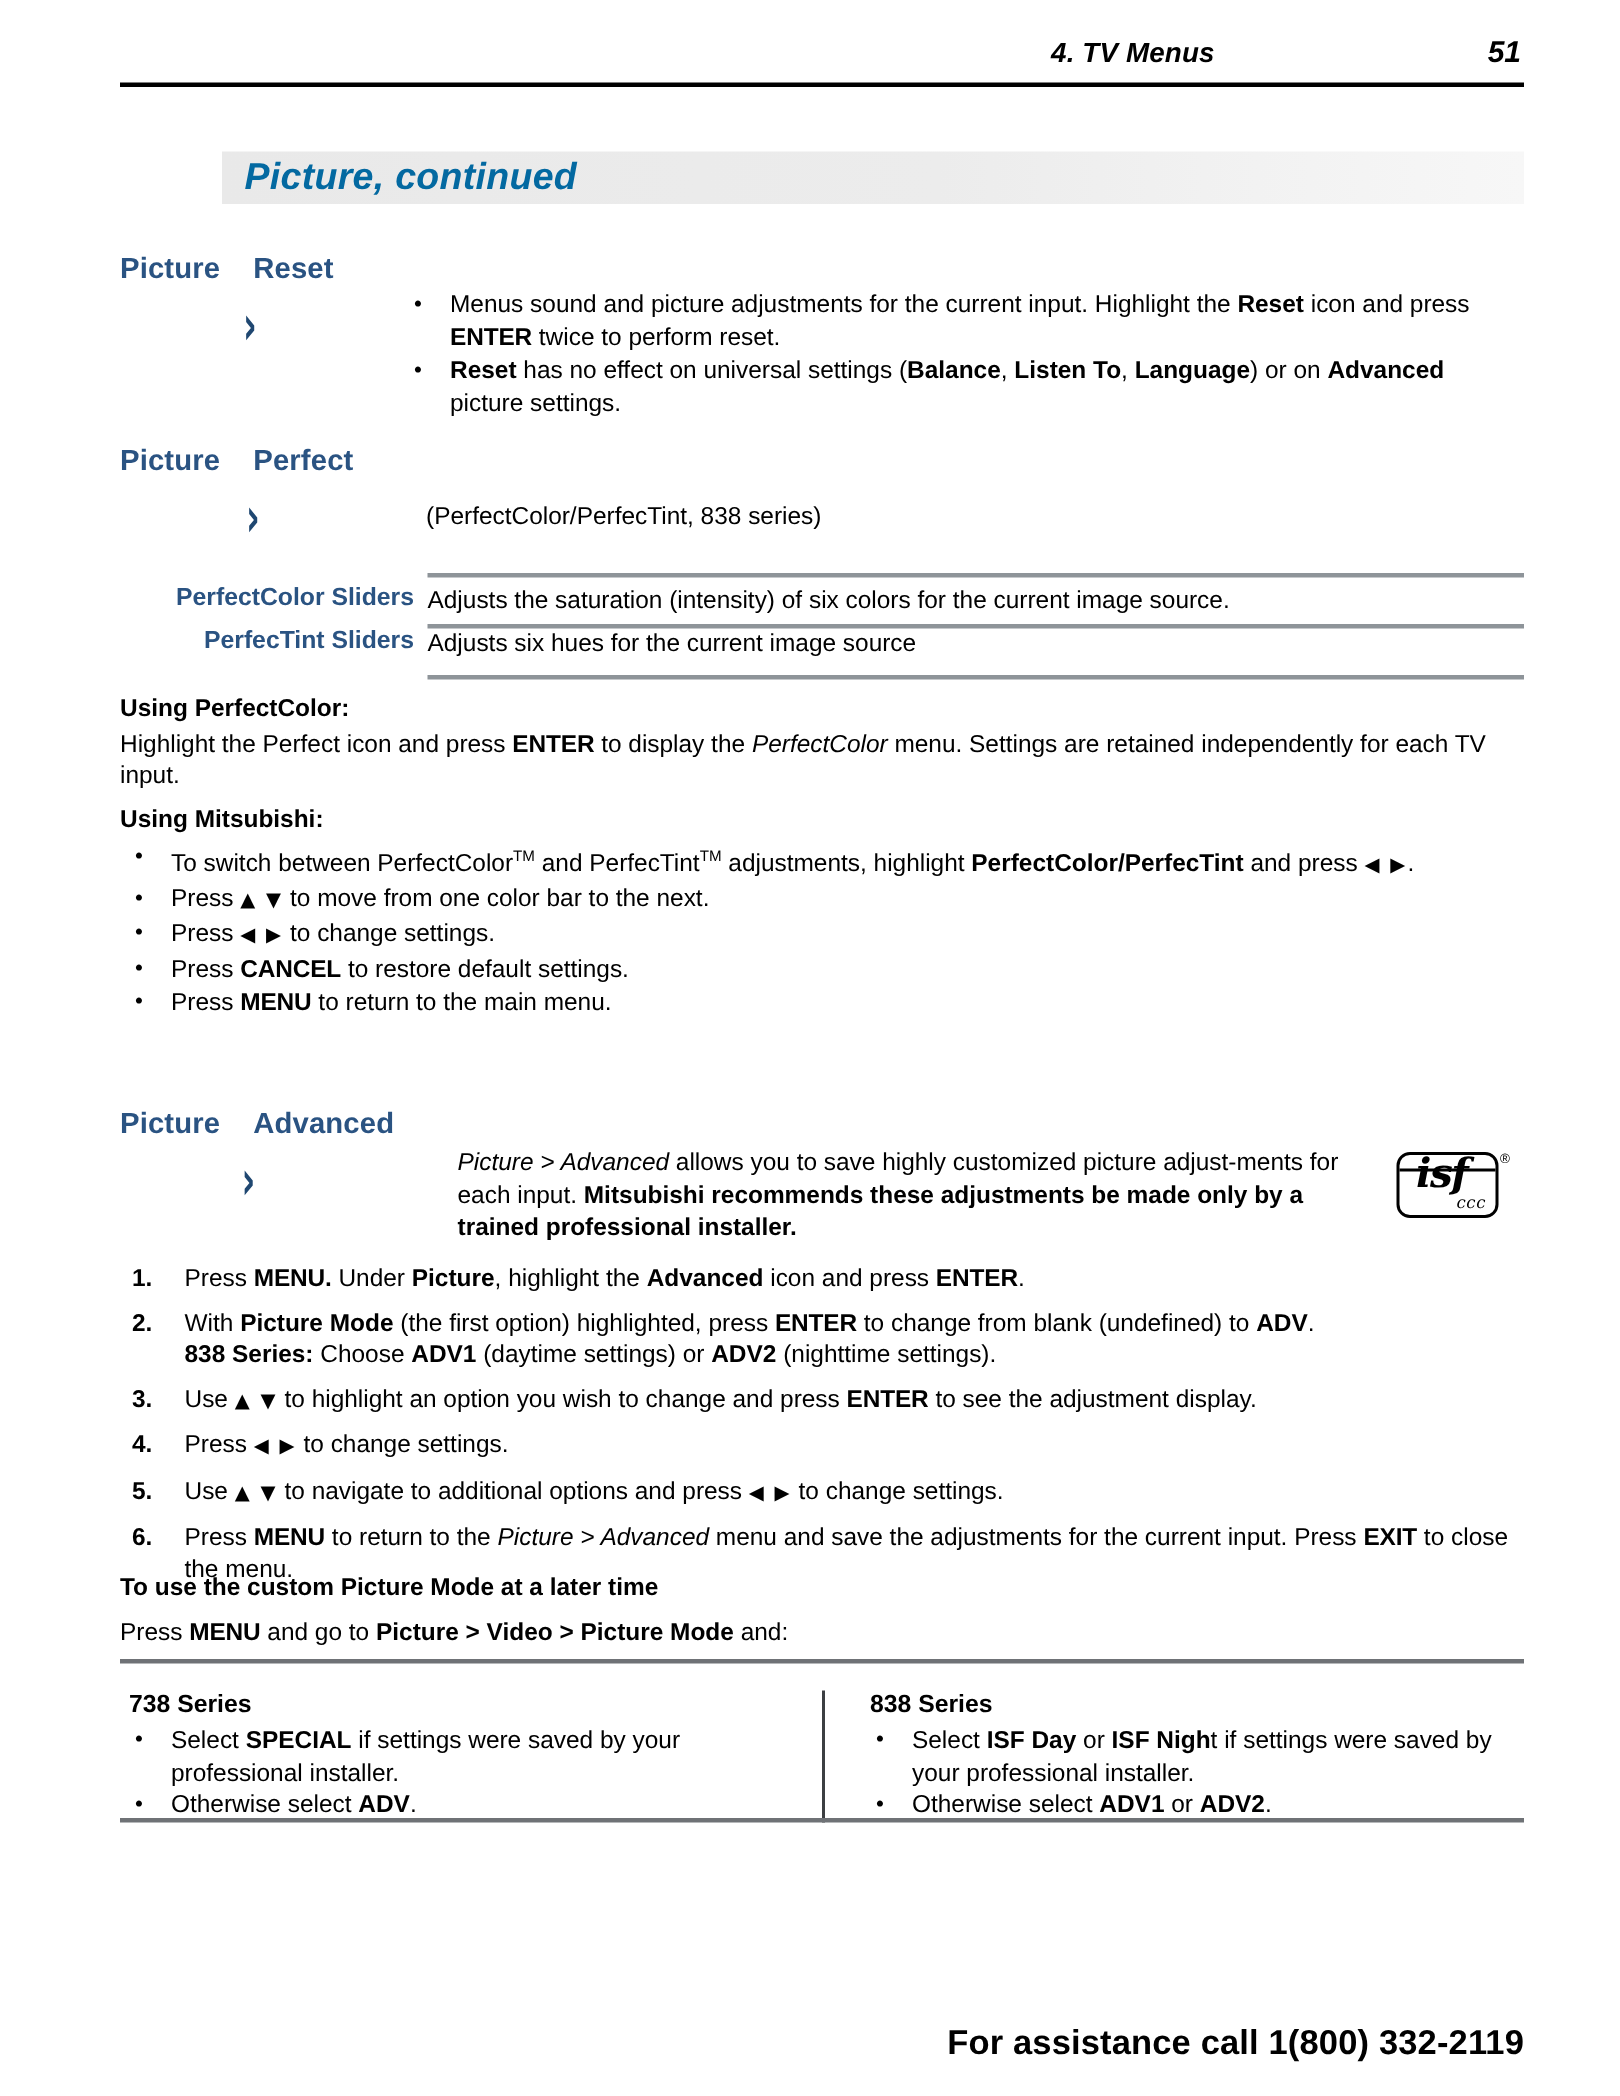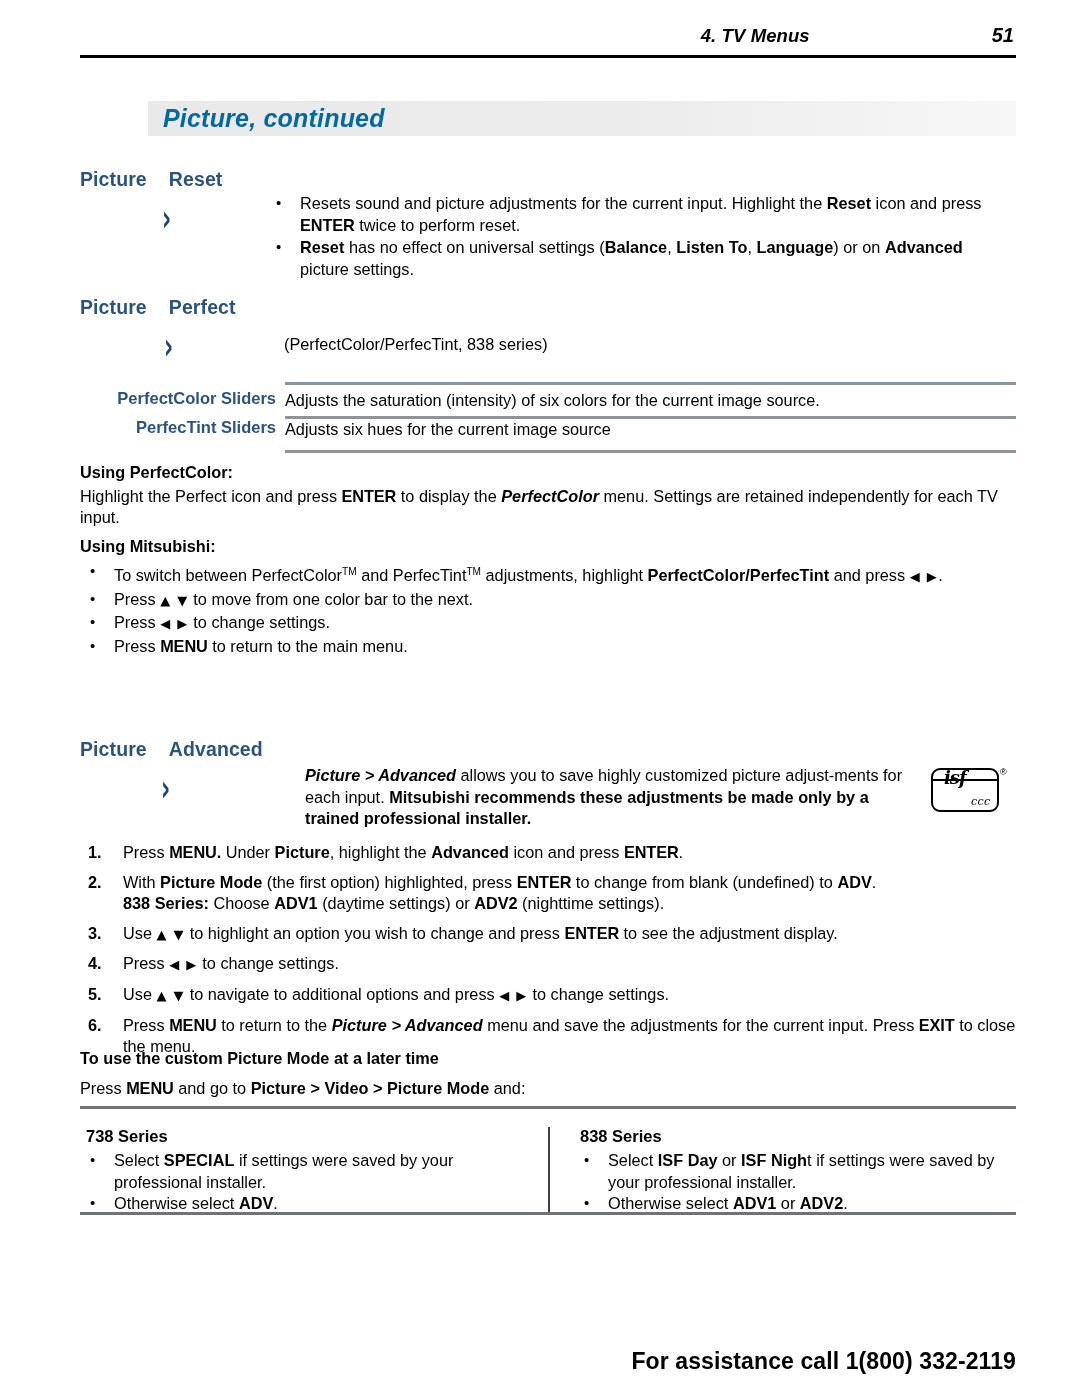--- a/index.html
+++ b/index.html
@@ -101,21 +101,21 @@
     transform-origin: left top;
     display: inline-block;
   }
 
   
   .bodytext {
     font-size: 16.3px;
     line-height: 21.6px;
   }
   b { font-weight: bold; }
-  .bi { font-weight: bold; font-style: italic; text-align: center; }
+  .bi { font-weight: normal; font-style: italic; text-align: center; }
   .key { font-weight: bold; letter-spacing: -.1px; }
 
   ul.bul {
     list-style: none;
     margin: 0;
     padding: 0;
   }
   ul.bul > li {
     position: relative;
     padding-left: 34px;
@@ -215,21 +215,21 @@
     height: 2px;
     background: #000;
   }
   .isf-text {
     position: absolute;
     left: 13px;
     top: 1px;
     font-family: "DejaVu Serif", serif;
     font-style: italic;
     font-weight: bold;
-    font-size: 18px;
+    font-size: 27px;
     line-height: 1;
     letter-spacing: -1px;
   }
   .isf-ccc {
     position: absolute;
     left: 40px;
     top: 27px;
     font-family: "DejaVu Serif", serif;
     font-style: italic;
     font-size: 11px;
@@ -316,21 +316,21 @@
     <div class="sec-head">
       <span>Picture</span>
       <span class="w2">Reset</span>
     </div>
     <div style="margin-left:82px; margin-top:9px;">
       <span class="chev">›</span>
     </div>
   </div>
   <div class="bodytext" style="position:absolute; left:266px; top:193px; width:748px;">
     <ul class="bul" id="reset-bullets">
-        <li><span>Resets sound and picture adjustments for the current input.  Highlight the </span><b>Reset</b><span> icon and press </span><span class="key">ENTER</span><span> twice to perform reset.</span></li>
+        <li><span>Menus sound and picture adjustments for the current input.  Highlight the </span><b>Reset</b><span> icon and press </span><span class="key">ENTER</span><span> twice to perform reset.</span></li>
         <li><b>Reset</b><span> has no effect on universal settings (</span><b>Balance</b><span>, </span><b>Listen To</b><span>, </span><b>Language</b><span>) or on </span><b>Advanced</b><span> picture settings.</span></li>
       </ul>
   </div>
 
   <div class="sec" style="left:80px; top:296px;">
     <div class="sec-head">
       <span>Picture</span>
       <span class="w2">Perfect</span>
     </div>
     <div style="margin-left:84px; margin-top:9px;">
@@ -357,20 +357,21 @@
     <div style="font-weight:bold;">Using PerfectColor:</div>
     <div id="pc-para" style="margin-top:2px;"><span>Highlight the Perfect icon and press </span><span class="key">ENTER</span><span> to display the </span><span class="bi">PerfectColor</span><span> menu.  Settings are retained independently for each TV input.</span></div>
   </div>
 
   <div class="bodytext" style="position:absolute; left:80px; top:536px; width:936px;">
     <div style="font-weight:bold;">Using Mitsubishi:</div>
     <ul class="bul" id="pt-bullets" style="margin-top:3px;">
         <li><span>To switch between PerfectColor</span><sup style="font-size: 0.62em;">TM</sup><span> and PerfecTint</span><sup style="font-size: 0.62em;">TM</sup><span> adjustments, highlight </span><b>PerfectColor/PerfecTint</b><span> and press </span><span class="arw">◀ ▶</span><span>.</span></li>
         <li><span>Press </span><span class="arw">▲ ▼</span><span> to move from one color bar to the next.</span></li>
         <li><span>Press </span><span class="arw">◀ ▶</span><span> to change settings.</span></li>
+        <li><span>Press </span><span class="key">CANCEL</span><span> to restore default settings.</span></li>
         <li><span>Press </span><span class="key">MENU</span><span> to return to the main menu.</span></li>
       </ul>
   </div>
 
   <div class="sec" style="left:80px; top:738px;">
     <div class="sec-head">
       <span>Picture</span>
       <span class="w2">Advanced</span>
     </div>
     <div style="margin-left:81px; margin-top:9px;">

